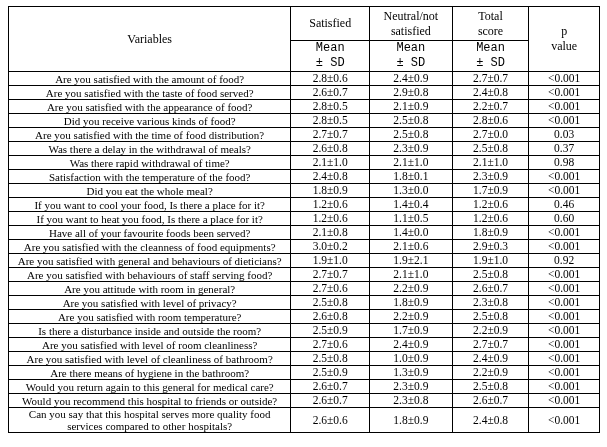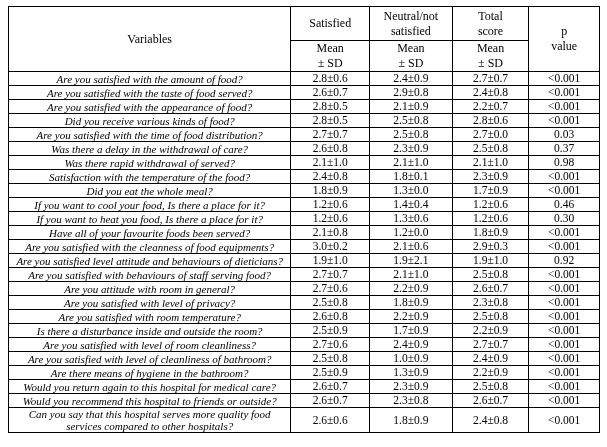--- a/index.html
+++ b/index.html
@@ -28,31 +28,30 @@
     padding: 0 2px;
     overflow: hidden;
   }
   table.stats th {
     font-weight: normal;
     font-size: 12px;
     line-height: 1.25;
     white-space: pre-line;
   }
   thead tr.group-row th { height: 33px; }
-  thead tr.sub-row th { height: 27px; }
+  thead tr.sub-row th { height: 27px; font-family: Liberation Mono, monospace; }
   table.stats td {
     font-size: 11.5px;
     line-height: 13px;
     height: 13px;
   }
   table.stats td.var-cell {
     font-size: 11px;
     line-height: 12px;
     padding: 0 1px;
-    font-style: italic;
   }
   col.c-var  { width: 280px; }
   col.c-sat  { width: 78px; }
   col.c-neu  { width: 82px; }
   col.c-tot  { width: 76px; }
   col.c-p    { width: 70px; }
 </style>
 </head>
 <body>
 
@@ -115,28 +114,28 @@
           <td>&lt;0.001</td>
         </tr>
         <tr>
           <td class="var-cell">Are you satisfied with the time of food distribution?</td>
           <td>2.7±0.7</td>
           <td>2.5±0.8</td>
           <td>2.7±0.0</td>
           <td>0.03</td>
         </tr>
         <tr>
-          <td class="var-cell">Was there a delay in the withdrawal of care?</td>
+          <td class="var-cell">Was there a delay in the withdrawal of meals?</td>
           <td>2.6±0.8</td>
           <td>2.3±0.9</td>
           <td>2.5±0.8</td>
           <td>0.37</td>
         </tr>
         <tr>
-          <td class="var-cell">Was there rapid withdrawal of served?</td>
+          <td class="var-cell">Was there rapid withdrawal of time?</td>
           <td>2.1±1.0</td>
           <td>2.1±1.0</td>
           <td>2.1±1.0</td>
           <td>0.98</td>
         </tr>
         <tr>
           <td class="var-cell">Satisfaction with the temperature of the food?</td>
           <td>2.4±0.8</td>
           <td>1.8±0.1</td>
           <td>2.3±0.9</td>
@@ -152,40 +151,40 @@
         <tr>
           <td class="var-cell">If you want to cool your food, Is there a place for it?</td>
           <td>1.2±0.6</td>
           <td>1.4±0.4</td>
           <td>1.2±0.6</td>
           <td>0.46</td>
         </tr>
         <tr>
           <td class="var-cell">If you want to heat you food, Is there a place for it?</td>
           <td>1.2±0.6</td>
-          <td>1.3±0.6</td>
-          <td>1.2±0.6</td>
-          <td>0.30</td>
+          <td>1.1±0.5</td>
+          <td>1.2±0.6</td>
+          <td>0.60</td>
         </tr>
         <tr>
           <td class="var-cell">Have all of your favourite foods been served?</td>
           <td>2.1±0.8</td>
-          <td>1.2±0.0</td>
+          <td>1.4±0.0</td>
           <td>1.8±0.9</td>
           <td>&lt;0.001</td>
         </tr>
         <tr>
           <td class="var-cell">Are you satisfied with the cleanness of food equipments?</td>
           <td>3.0±0.2</td>
           <td>2.1±0.6</td>
           <td>2.9±0.3</td>
           <td>&lt;0.001</td>
         </tr>
         <tr>
-          <td class="var-cell">Are you satisfied level attitude and behaviours of dieticians?</td>
+          <td class="var-cell">Are you satisfied with general and behaviours of dieticians?</td>
           <td>1.9±1.0</td>
           <td>1.9±2.1</td>
           <td>1.9±1.0</td>
           <td>0.92</td>
         </tr>
         <tr>
           <td class="var-cell">Are you satisfied with behaviours of staff serving food?</td>
           <td>2.7±0.7</td>
           <td>2.1±1.0</td>
           <td>2.5±0.8</td>
@@ -234,21 +233,21 @@
           <td>&lt;0.001</td>
         </tr>
         <tr>
           <td class="var-cell">Are there means of hygiene in the bathroom?</td>
           <td>2.5±0.9</td>
           <td>1.3±0.9</td>
           <td>2.2±0.9</td>
           <td>&lt;0.001</td>
         </tr>
         <tr>
-          <td class="var-cell">Would you return again to this hospital for medical care?</td>
+          <td class="var-cell">Would you return again to this general for medical care?</td>
           <td>2.6±0.7</td>
           <td>2.3±0.9</td>
           <td>2.5±0.8</td>
           <td>&lt;0.001</td>
         </tr>
         <tr>
           <td class="var-cell">Would you recommend this hospital to friends or outside?</td>
           <td>2.6±0.7</td>
           <td>2.3±0.8</td>
           <td>2.6±0.7</td>

